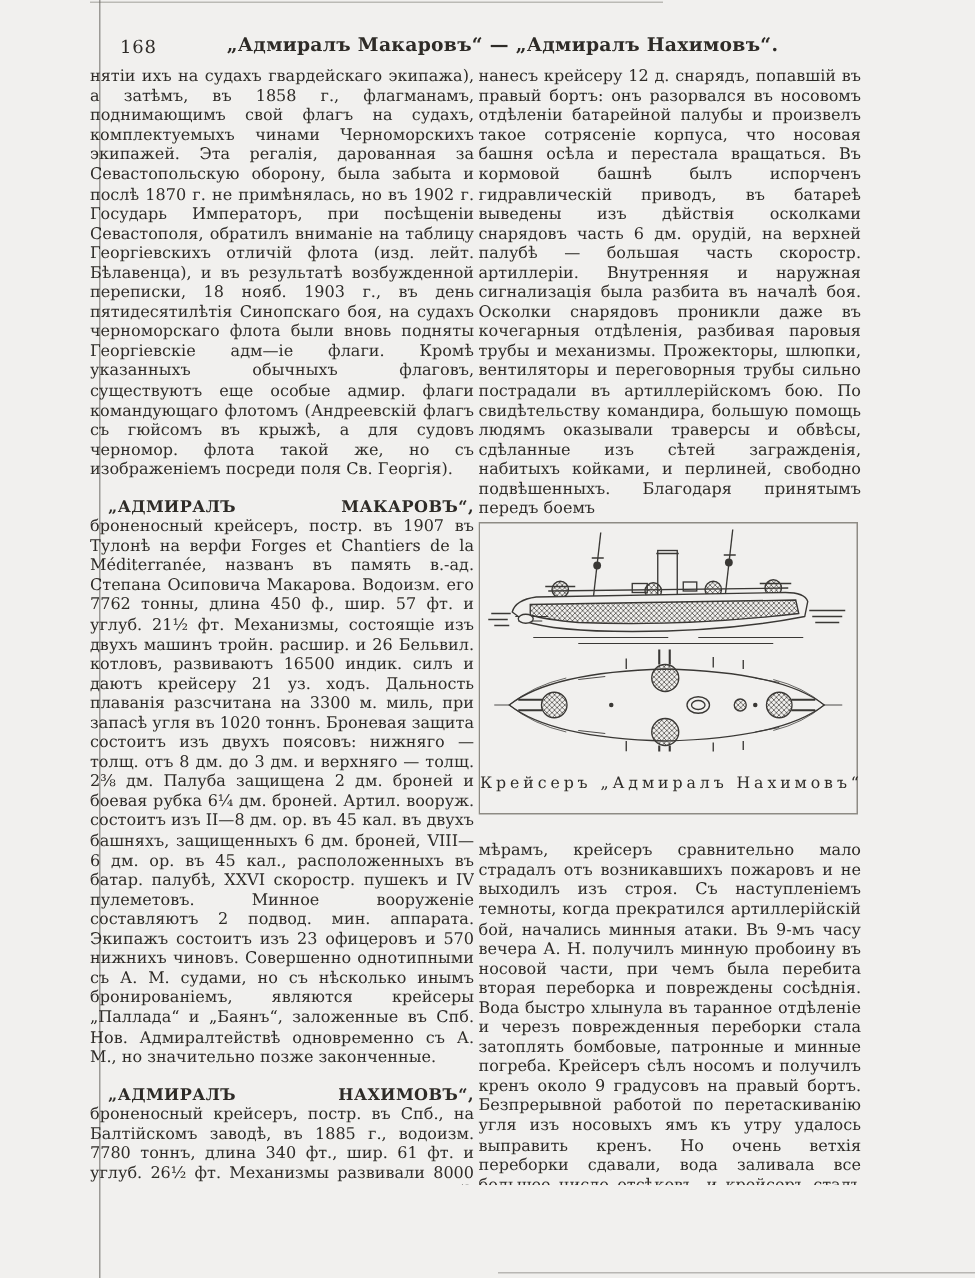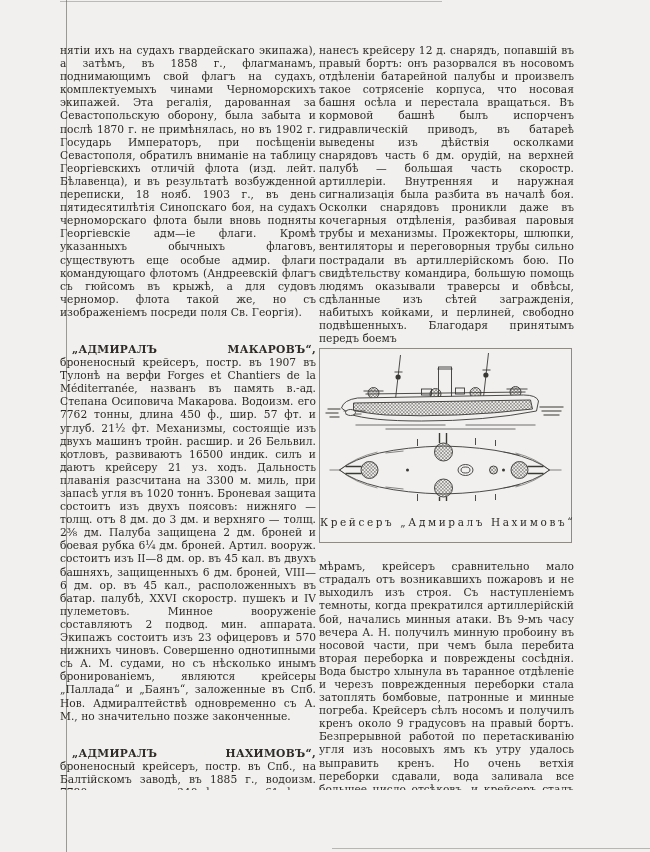--- a/index.html
+++ b/index.html
@@ -19,38 +19,42 @@
   .header{position:absolute;top:22px;left:78px;width:514px;height:18px;}
   .page-number{position:absolute;left:2px;top:2px;font-size:12px;letter-spacing:.5px;}
   .header-title{position:absolute;left:0;right:0;top:0;text-align:center;
     font-weight:bold;font-size:12.5px;letter-spacing:.2px;}
 
   .col{position:absolute;top:44px;width:256px;height:746px;overflow:hidden;
     font-size:10.7px;line-height:13.1px;text-align:justify;}
   .col-left{left:60px;}
   .col-right{left:319px;width:255px;}
   .col p{margin:0;}
-  .col p.spaced{margin-top:24px;text-indent:12px;}
+  .col p.spaced{margin-top:12px;text-indent:12px;}
   .lead{font-weight:bold;letter-spacing:.3px;}
 
   .figure{box-sizing:border-box;width:253px;height:195px;margin:3px 0 0 0;
     border:1px solid #8e8b84;background:#f1f0ee;position:relative;}
   .figure svg{display:block;margin:2px auto 0 auto;}
   .figure-caption{position:absolute;left:0;right:0;bottom:13px;text-align:center;
     font-size:10.5px;letter-spacing:2.6px;text-indent:0;white-space:nowrap;}
   .after-figure{margin-top:17px !important;text-indent:0 !important;}
 </style>
 </head>
 <body>
 
 <div class="page">
   <div class="edge-left"></div>
   <div class="edge-top"></div>
   <div class="edge-bottom"></div>
 
+  <div class="header">
+    <span class="page-number">168</span>
+    <span class="header-title">„Адмиралъ Макаровъ“ — „Адмиралъ Нахимовъ“.</span>
+  </div>
 
   <div class="col col-left">
     <p><span>нятіи ихъ на судахъ гвардейскаго экипажа), а затѣмъ, въ 1858 г., флагманамъ, поднимающимъ свой флагъ на судахъ, комплектуемыхъ чинами Черноморскихъ экипажей. Эта регалія, дарованная за Севастопольскую оборону, была забыта и послѣ 1870 г. не примѣнялась, но въ 1902 г. Государь Императоръ, при посѣщеніи Севастополя, обратилъ вниманіе на таблицу Георгіевскихъ отличій флота (изд. лейт. Бѣлавенца), и въ результатѣ возбужденной переписки, 18 нояб. 1903 г., въ день пятидесятилѣтія Синопскаго боя, на судахъ черноморскаго флота были вновь подняты Георгіевскіе адм—іе флаги. Кромѣ указанныхъ обычныхъ флаговъ, существуютъ еще особые адмир. флаги командующаго флотомъ (Андреевскій флагъ съ гюйсомъ въ крыжѣ, а для судовъ черномор. флота такой же, но съ изображеніемъ посреди поля Св. Георгія).</span></p>
     <p class="spaced"><span class="lead">„АДМИРАЛЪ МАКАРОВЪ“,</span> <span>броненосный крейсеръ, постр. въ 1907 въ Тулонѣ на верфи Forges et Chantiers de la Méditerranée, названъ въ память в.-ад. Степана Осиповича Макарова. Водоизм. его 7762 тонны, длина 450 ф., шир. 57 фт. и углуб. 21½ фт. Механизмы, состоящіе изъ двухъ машинъ тройн. расшир. и 26 Бельвил. котловъ, развиваютъ 16500 индик. силъ и даютъ крейсеру 21 уз. ходъ. Дальность плаванія разсчитана на 3300 м. миль, при запасѣ угля въ 1020 тоннъ. Броневая защита состоитъ изъ двухъ поясовъ: нижняго — толщ. отъ 8 дм. до 3 дм. и верхняго — толщ. 2⅜ дм. Палуба защищена 2 дм. броней и боевая рубка 6¼ дм. броней. Артил. вооруж. состоитъ изъ II—8 дм. ор. въ 45 кал. въ двухъ башняхъ, защищенныхъ 6 дм. броней, VIII—6 дм. ор. въ 45 кал., расположенныхъ въ батар. палубѣ, XXVI скоростр. пушекъ и IV пулеметовъ. Минное вооруженіе составляютъ 2 подвод. мин. аппарата. Экипажъ состоитъ изъ 23 офицеровъ и 570 нижнихъ чиновъ. Совершенно однотипными съ А. М. судами, но съ нѣсколько инымъ бронированіемъ, являются крейсеры „Паллада“ и „Баянъ“, заложенные въ Спб. Нов. Адмиралтействѣ одновременно съ А. М., но значительно позже законченные.</span></p>
     <p class="spaced"><span class="lead">„АДМИРАЛЪ НАХИМОВЪ“,</span> <span>броненосный крейсеръ, постр. въ Спб., на Балтійскомъ заводѣ, въ 1885 г., водоизм. 7780 тоннъ, длина 340 фт., шир. 61 фт. и углуб. 26½ фт. Механизмы развивали 8000 индик. силъ и давали крейсеру на пробѣ скорость 17 узл. Артил. вооруженіе составляли VIII—8 дм. ор. въ 4 башняхъ, X—6 дм. ор. въ батар. палубѣ и нѣсколько скор. пушекъ, а минное три мин. аппарата. Во время русско-японской войны А. Н. вошелъ въ составъ 2-й эскадры Тихаго океана уже старымъ крейсеромъ, состоялъ во II брон. отрядѣ подъ командой капит. 1 р. Родіонова и погибъ 15 мая 1905 года, въ Цусимскомъ бою. Въ дневномъ бою 14 мая А. Н., идя въ кильватеръ бр-цу „Наваринъ“, получилъ много пробоинъ и серьезныхъ поврежденій. Особенно пострадали башни, дымовыя трубы и надстройки. Надводныя, но близкія къ ватерлиніи, пробоины способствовали впослѣдствіи потопленію крейсера, когда онъ получилъ кренъ отъ минной пробоины. Палуба А. Н. была пробита во многихъ мѣстахъ. Очень серьезныя поврежденія</span></p>
   </div>
 
   <div class="col col-right">
     <p><span>нанесъ крейсеру 12 д. снарядъ, попавшій въ правый бортъ: онъ разорвался въ носовомъ отдѣленіи батарейной палубы и произвелъ такое сотрясеніе корпуса, что носовая башня осѣла и перестала вращаться. Въ кормовой башнѣ былъ испорченъ гидравлическій приводъ, въ батареѣ выведены изъ дѣйствія осколками снарядовъ часть 6 дм. орудій, на верхней палубѣ — большая часть скоростр. артиллеріи. Внутренняя и наружная сигнализація была разбита въ началѣ боя. Осколки снарядовъ проникли даже въ кочегарныя отдѣленія, разбивая паровыя трубы и механизмы. Прожекторы, шлюпки, вентиляторы и переговорныя трубы сильно пострадали въ артиллерійскомъ бою. По свидѣтельству командира, большую помощь людямъ оказывали траверсы и обвѣсы, сдѣланные изъ сѣтей загражденія, набитыхъ койками, и перлиней, свободно подвѣшенныхъ. Благодаря принятымъ передъ боемъ</span></p>
 

